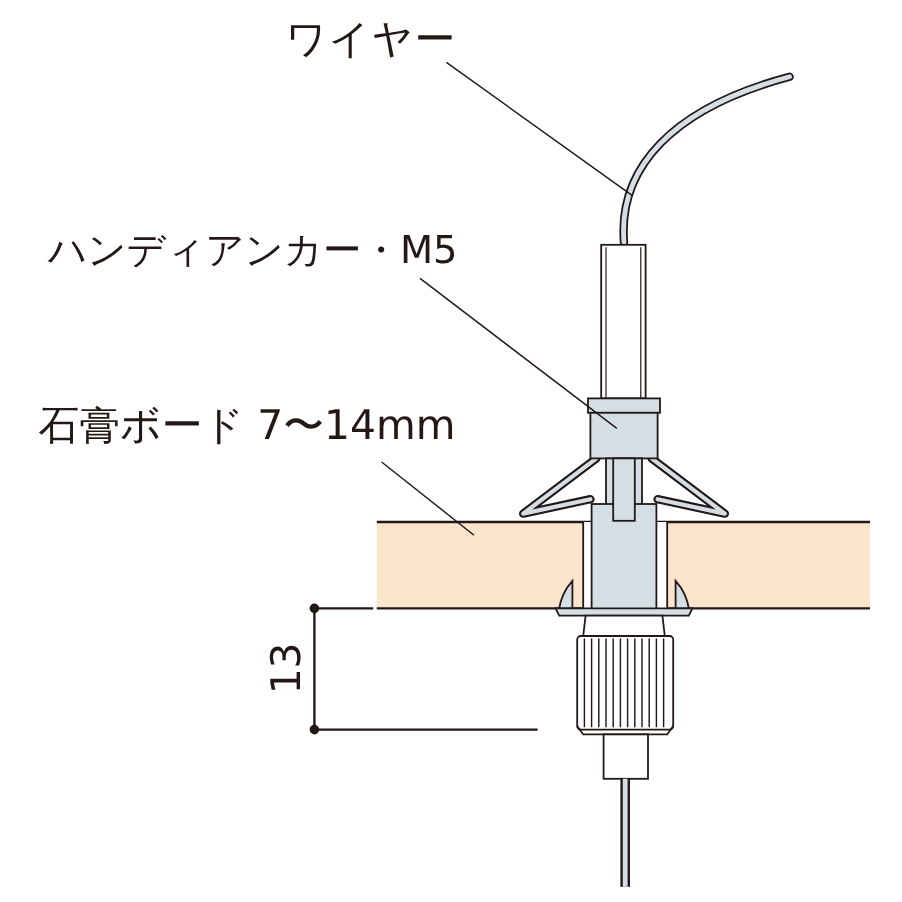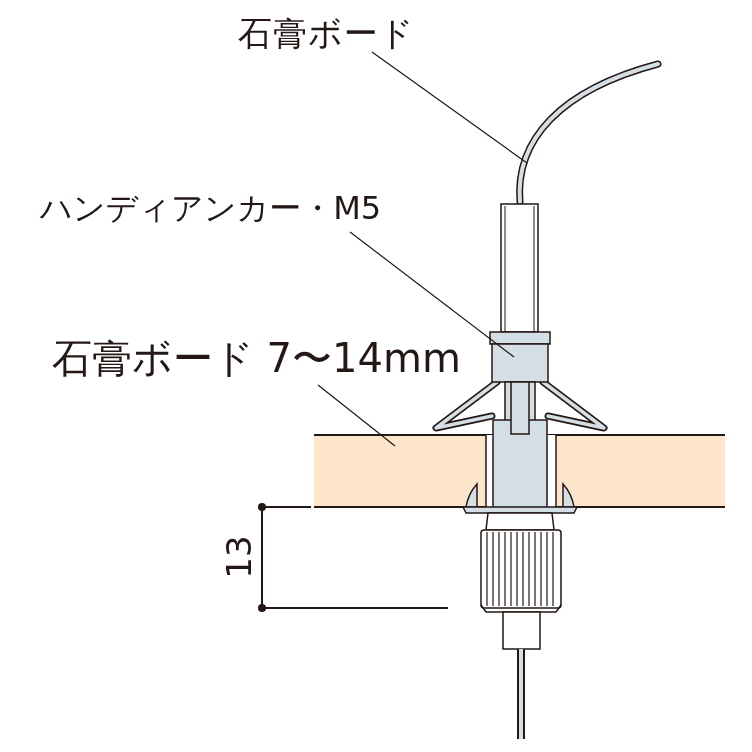--- a/index.html
+++ b/index.html
@@ -7,21 +7,21 @@
     svg { position: absolute; left: 0; top: 0; }
     .label {
       position: absolute;
       font-family: "DejaVu Sans", "Liberation Sans", sans-serif;
       color: #231815;
       white-space: nowrap;
       line-height: 1;
     }
     .lbl-wire { left: 238px; top: 16px; font-size: 34px; letter-spacing: 1px; }
     .lbl-anchor { left: 40px; top: 192px; font-size: 32px; letter-spacing: 0px; }
-    .lbl-board { left: 52px; top: 338px; font-size: 40px; }
+    .lbl-board { left: 32px; top: 338px; font-size: 34px; }
     .lbl-dim {
       left: 214px; top: 540px; font-size: 34px;
       transform: rotate(-90deg); transform-origin: center center;
       width: 50px; text-align: center;
     }
   </style>
 </head>
 <body>
 
 <svg width="752" height="752" viewBox="0 0 752 752">
@@ -103,16 +103,16 @@
 
   <g>
     <line x1="262" y1="507" x2="311" y2="507" stroke="#231815" stroke-width="2"></line>
     <line x1="262" y1="608" x2="448" y2="608" stroke="#231815" stroke-width="2"></line>
     <line x1="262" y1="507" x2="262" y2="608" stroke="#231815" stroke-width="2"></line>
     <circle cx="262" cy="507" r="4" fill="#231815"></circle>
     <circle cx="262" cy="608" r="4" fill="#231815"></circle>
   </g>
 </svg>
 
-<div class="label lbl-wire">石膏ボード</div>
+<div class="label lbl-wire">ワイヤー</div>
 <div class="label lbl-anchor">ハンディアンカー・M5</div>
 <div class="label lbl-board">石膏ボード 7〜14mm</div>
 <div class="label lbl-dim">13</div>
 
 </body></html>

